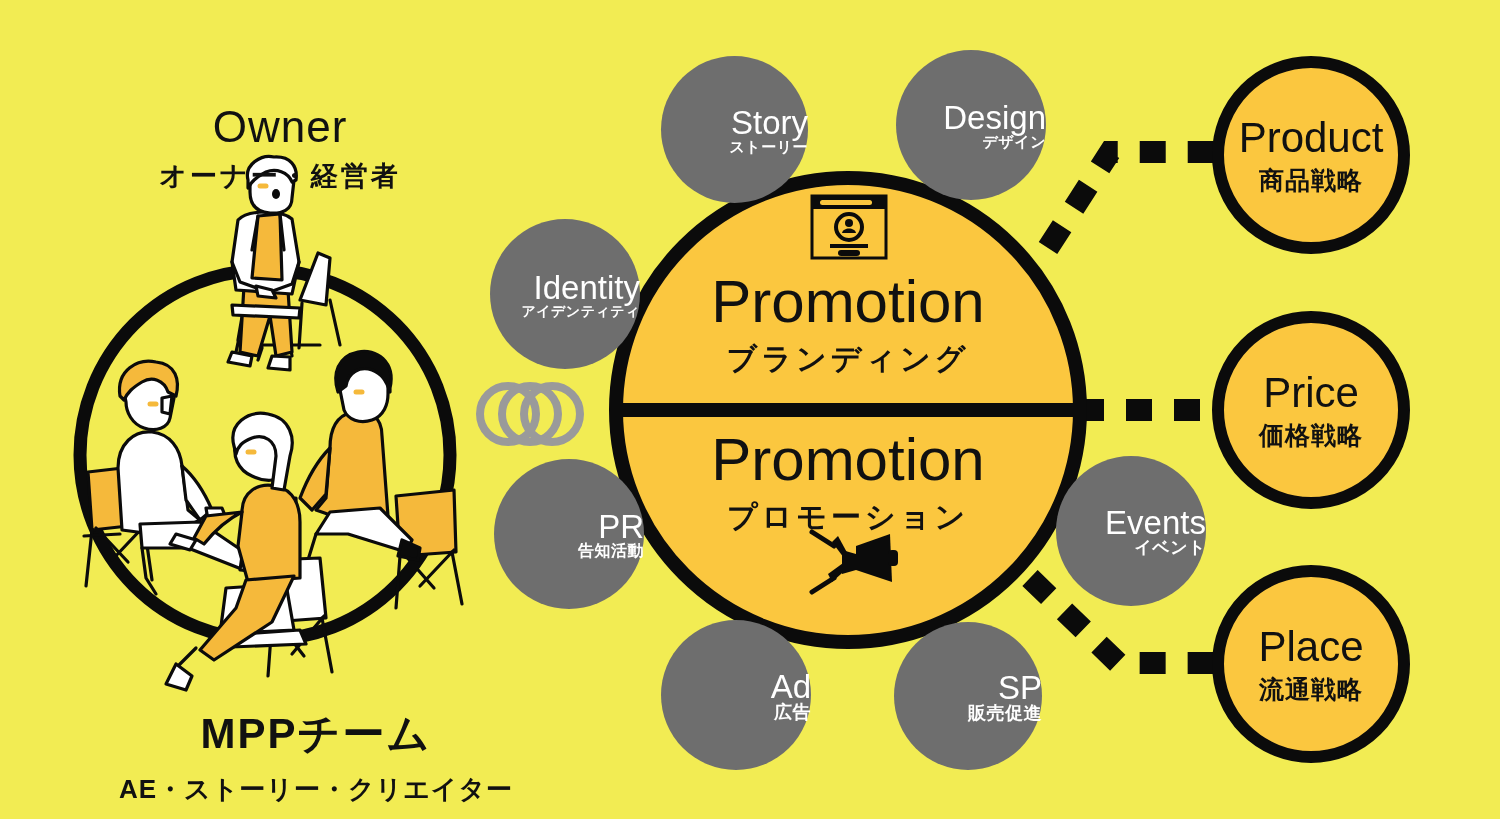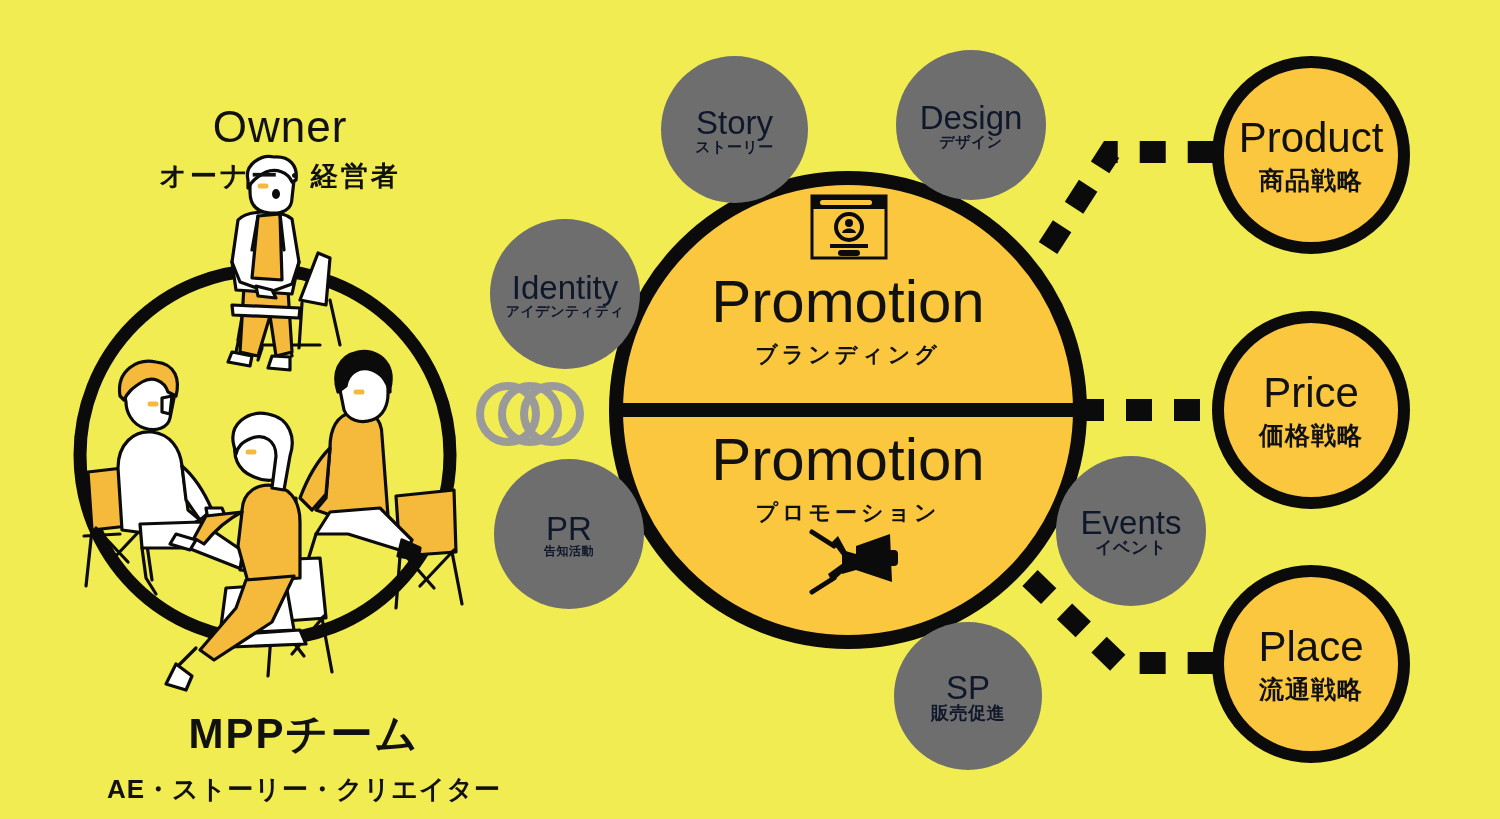--- a/index.html
+++ b/index.html
@@ -13,34 +13,34 @@
   }
   #stage{position:absolute;left:0;top:0;width:1500px;height:819px;}
   #stage > svg{position:absolute;left:0;top:0;}
 
   
   .heading{position:absolute;text-align:center;color:#111;margin-top:44px;}
   .heading .en{display:block;font-size:44px;font-weight:400;letter-spacing:1px;}
   .heading .jp{display:block;font-size:27px;font-weight:700;letter-spacing:3px;margin-top:6px;}
 
   #owner-heading{left:60px;top:58px;width:440px;}
-  #mpp-heading{left:4px;top:662px;width:600px;}
+  #mpp-heading{left:16px;top:662px;width:600px;}
   #mpp-heading .en{font-size:42px;font-weight:700;letter-spacing:2px;}
   #mpp-heading .jp{font-size:26px;font-weight:700;letter-spacing:1px;margin-top:10px;}
 
   
   .sat{position:absolute;border-radius:50%;background:#6E6E6E;
-       display:flex;flex-direction:column;align-items:center;justify-content:center;color:#0f172a;}
+       display:flex;flex-direction:column;align-items:flex-end;justify-content:center;color:#ffffff;}
   .sat .en{font-size:33px;font-weight:400;line-height:1;white-space:nowrap;}
   .sat .jp{font-size:15px;font-weight:700;line-height:1;white-space:nowrap;letter-spacing:.5px;}
 
   
   .hub-txt{position:absolute;text-align:center;color:#111;width:420px;}
   .hub-txt .en{display:block;font-size:60px;font-weight:400;letter-spacing:0px;line-height:1;}
-  .hub-txt .jp{display:block;font-size:22px;font-weight:700;letter-spacing:4px;line-height:1;margin-top:12px;}
+  .hub-txt .jp{display:block;font-size:30px;font-weight:700;letter-spacing:4px;line-height:1;margin-top:12px;}
 
   
   .p4{position:absolute;border-radius:50%;background:#FBC73F;border:12px solid #0B0B0B;
       display:flex;flex-direction:column;align-items:center;justify-content:center;color:#111;
       box-sizing:border-box;}
   .p4 .en{font-size:42px;font-weight:400;line-height:1;white-space:nowrap;}
   .p4 .jp{font-size:25px;font-weight:700;line-height:1;margin-top:9px;letter-spacing:1px;white-space:nowrap;}
 </style>
 </head>
 <body>
@@ -258,28 +258,32 @@
   </div>
 
   <div class="sat" style="left:490px;top:219px;width:150px;height:150px;">
     <span class="en">Identity</span>
     <span class="jp" style="font-size:14px;">アイデンティティ</span>
   </div>
 
 
   <div class="sat" style="left:494px;top:459px;width:150px;height:150px;">
     <span class="en">PR</span>
-    <span class="jp" style="font-size:12px;">告知活動</span>
+    <span class="jp" style="font-size:16px;">告知活動</span>
   </div>
 
   <div class="sat" style="left:1056px;top:456px;width:150px;height:150px;">
     <span class="en">Events</span>
     <span class="jp" style="font-size:17px;">イベント</span>
   </div>
 
+  <div class="sat" style="left:661px;top:620px;width:150px;height:150px;">
+    <span class="en">Ad</span>
+    <span class="jp" style="font-size:18px;">広告</span>
+  </div>
 
   <div class="sat" style="left:894px;top:622px;width:148px;height:148px;">
     <span class="en">SP</span>
     <span class="jp" style="font-size:18px;">販売促進</span>
   </div>
 
   <div class="p4" style="left:1212px;top:311px;width:198px;height:198px;">
     <span class="en">Price</span>
     <span class="jp">価格戦略</span>
   </div>

